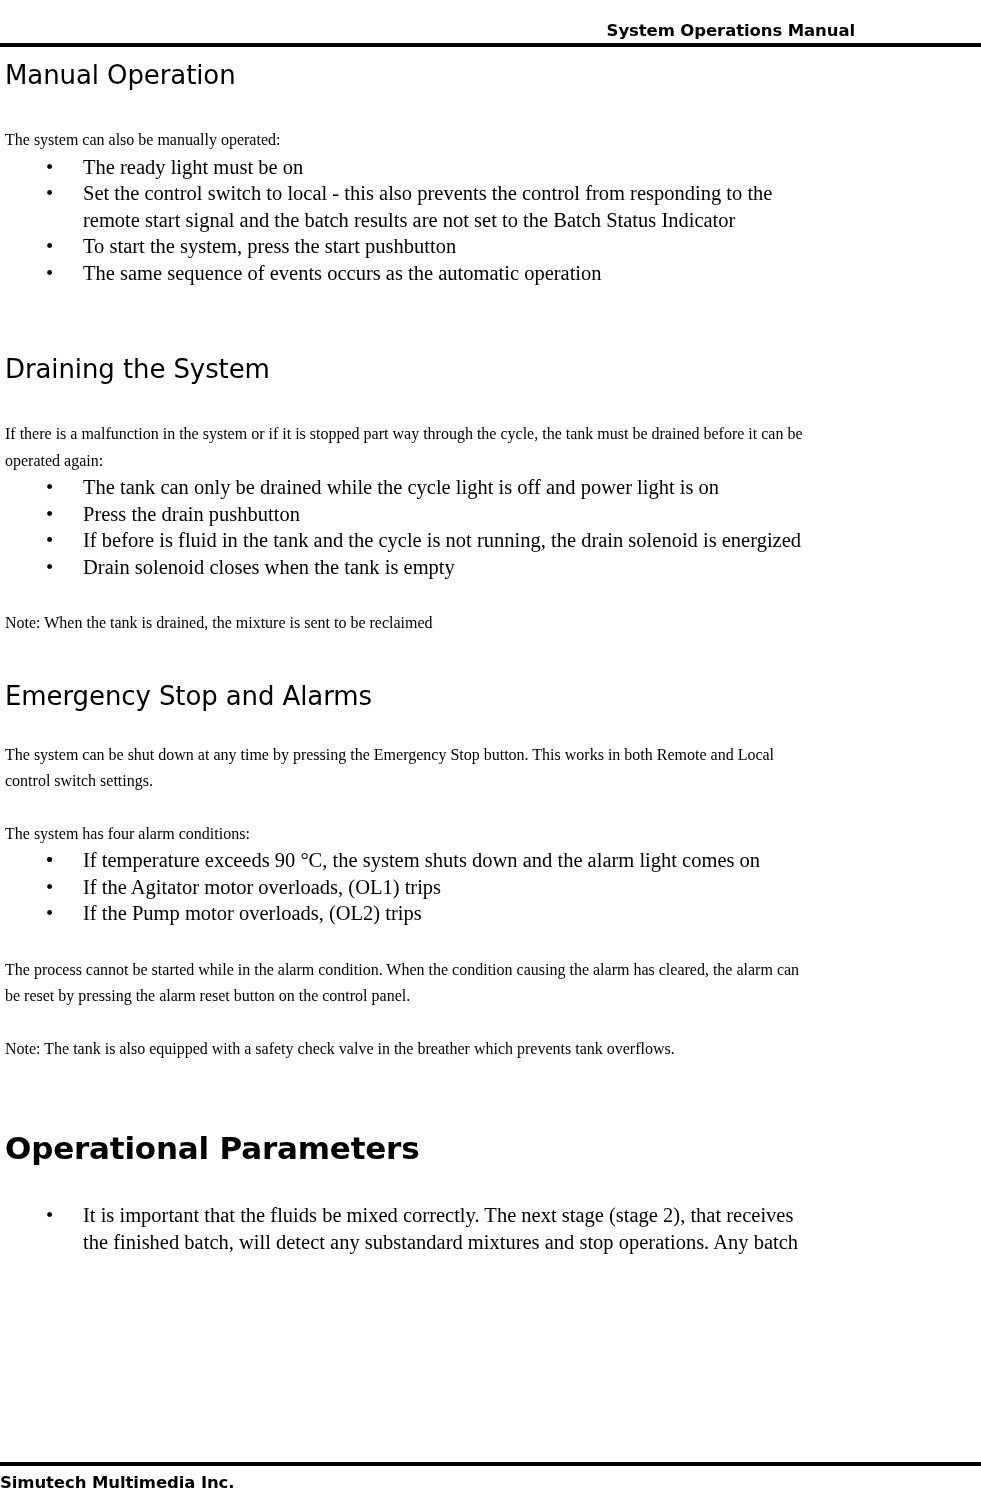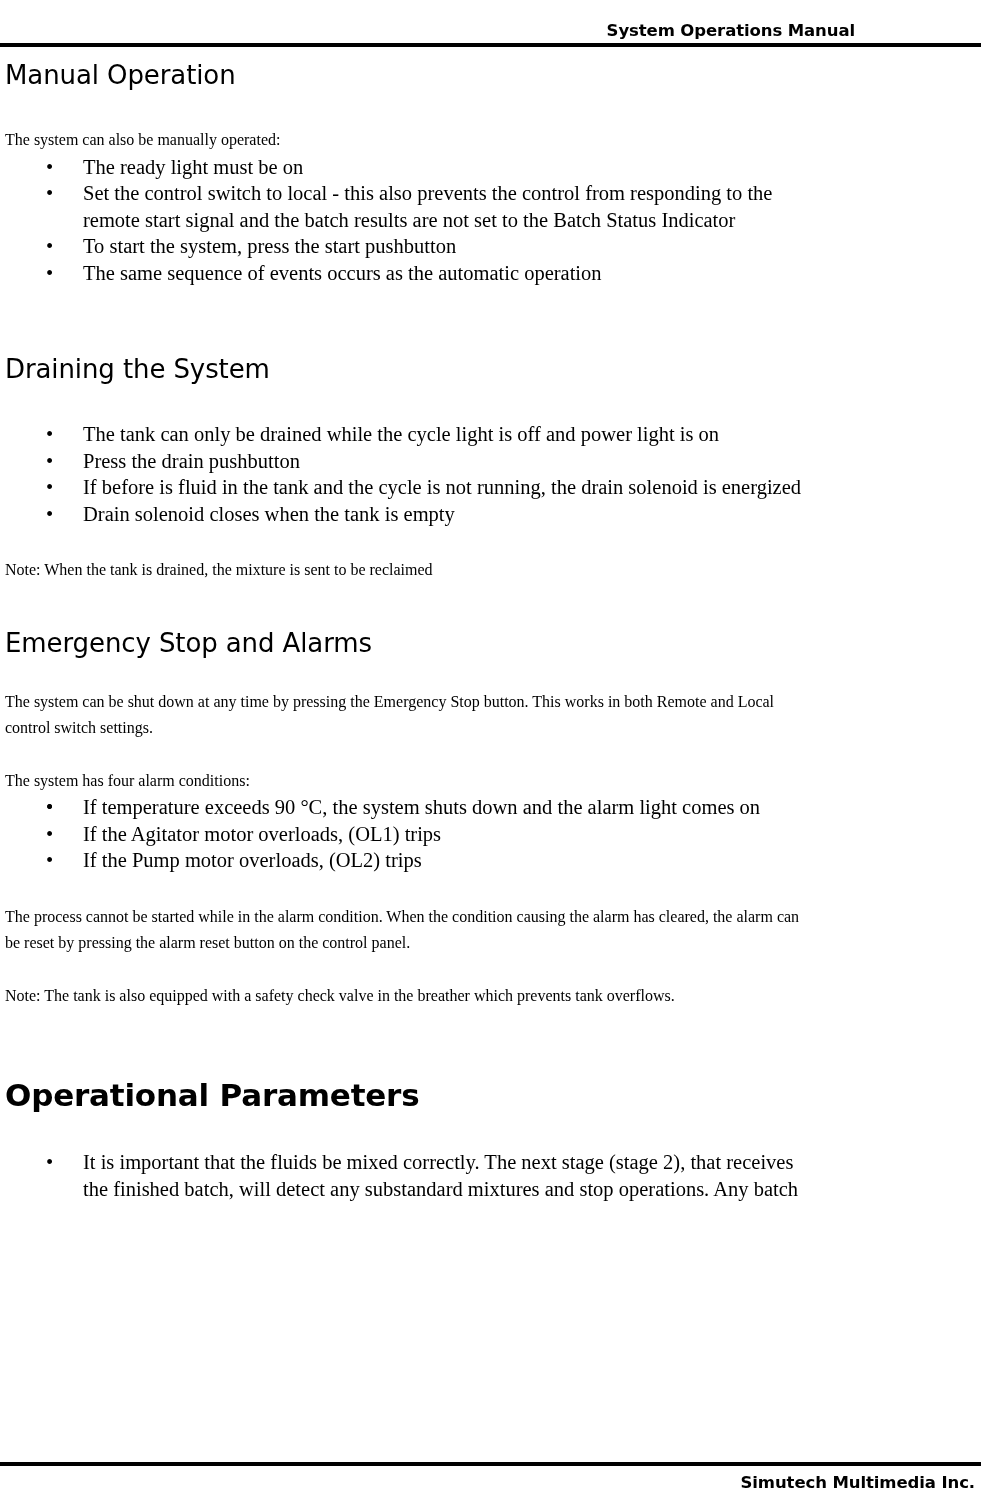--- a/index.html
+++ b/index.html
@@ -51,29 +51,27 @@
   .page-header .rule { margin-top: 2px; }
 
   
   .page-footer {
     position: absolute;
     left: 0;
     bottom: 0;
     width: 981px;
   }
   .page-footer .ftr-text {
-    text-align: right;
     padding-right: 6px;
     padding-top: 6px;
     font-family: "DejaVu Sans", "Liberation Sans", sans-serif;
     font-weight: bold;
     font-size: 16.5px;
     line-height: 22px;
     letter-spacing: -0.1px;
-    padding-left: 7px;
   }
 
   
   .content {
     position: absolute;
     left: 0;
     top: 34px;
     width: 812px;
     padding-left: 5px;
     padding-right: 8px;
@@ -171,20 +169,21 @@
         <span class="bullet-glyph">•</span>
         <span>The same sequence of events occurs as the automatic operation</span>
       </li>
     </ul>
 
     <div class="sp-48"></div>
     <div class="sp-20"></div>
 
     <h2 class="doc-h2">Draining the System</h2>
     <div class="sp-36"></div>
+    <p class="para">If there is a malfunction in the system or if it is stopped part way through the cycle, the tank must be drained before it can be operated again:</p>
     <ul class="bullets">
       <li>
         <span class="bullet-glyph">•</span>
         <span>The tank can only be drained while the cycle light is off and power light is on</span>
       </li>
       <li>
         <span class="bullet-glyph">•</span>
         <span>Press the drain pushbutton</span>
       </li>
       <li>

